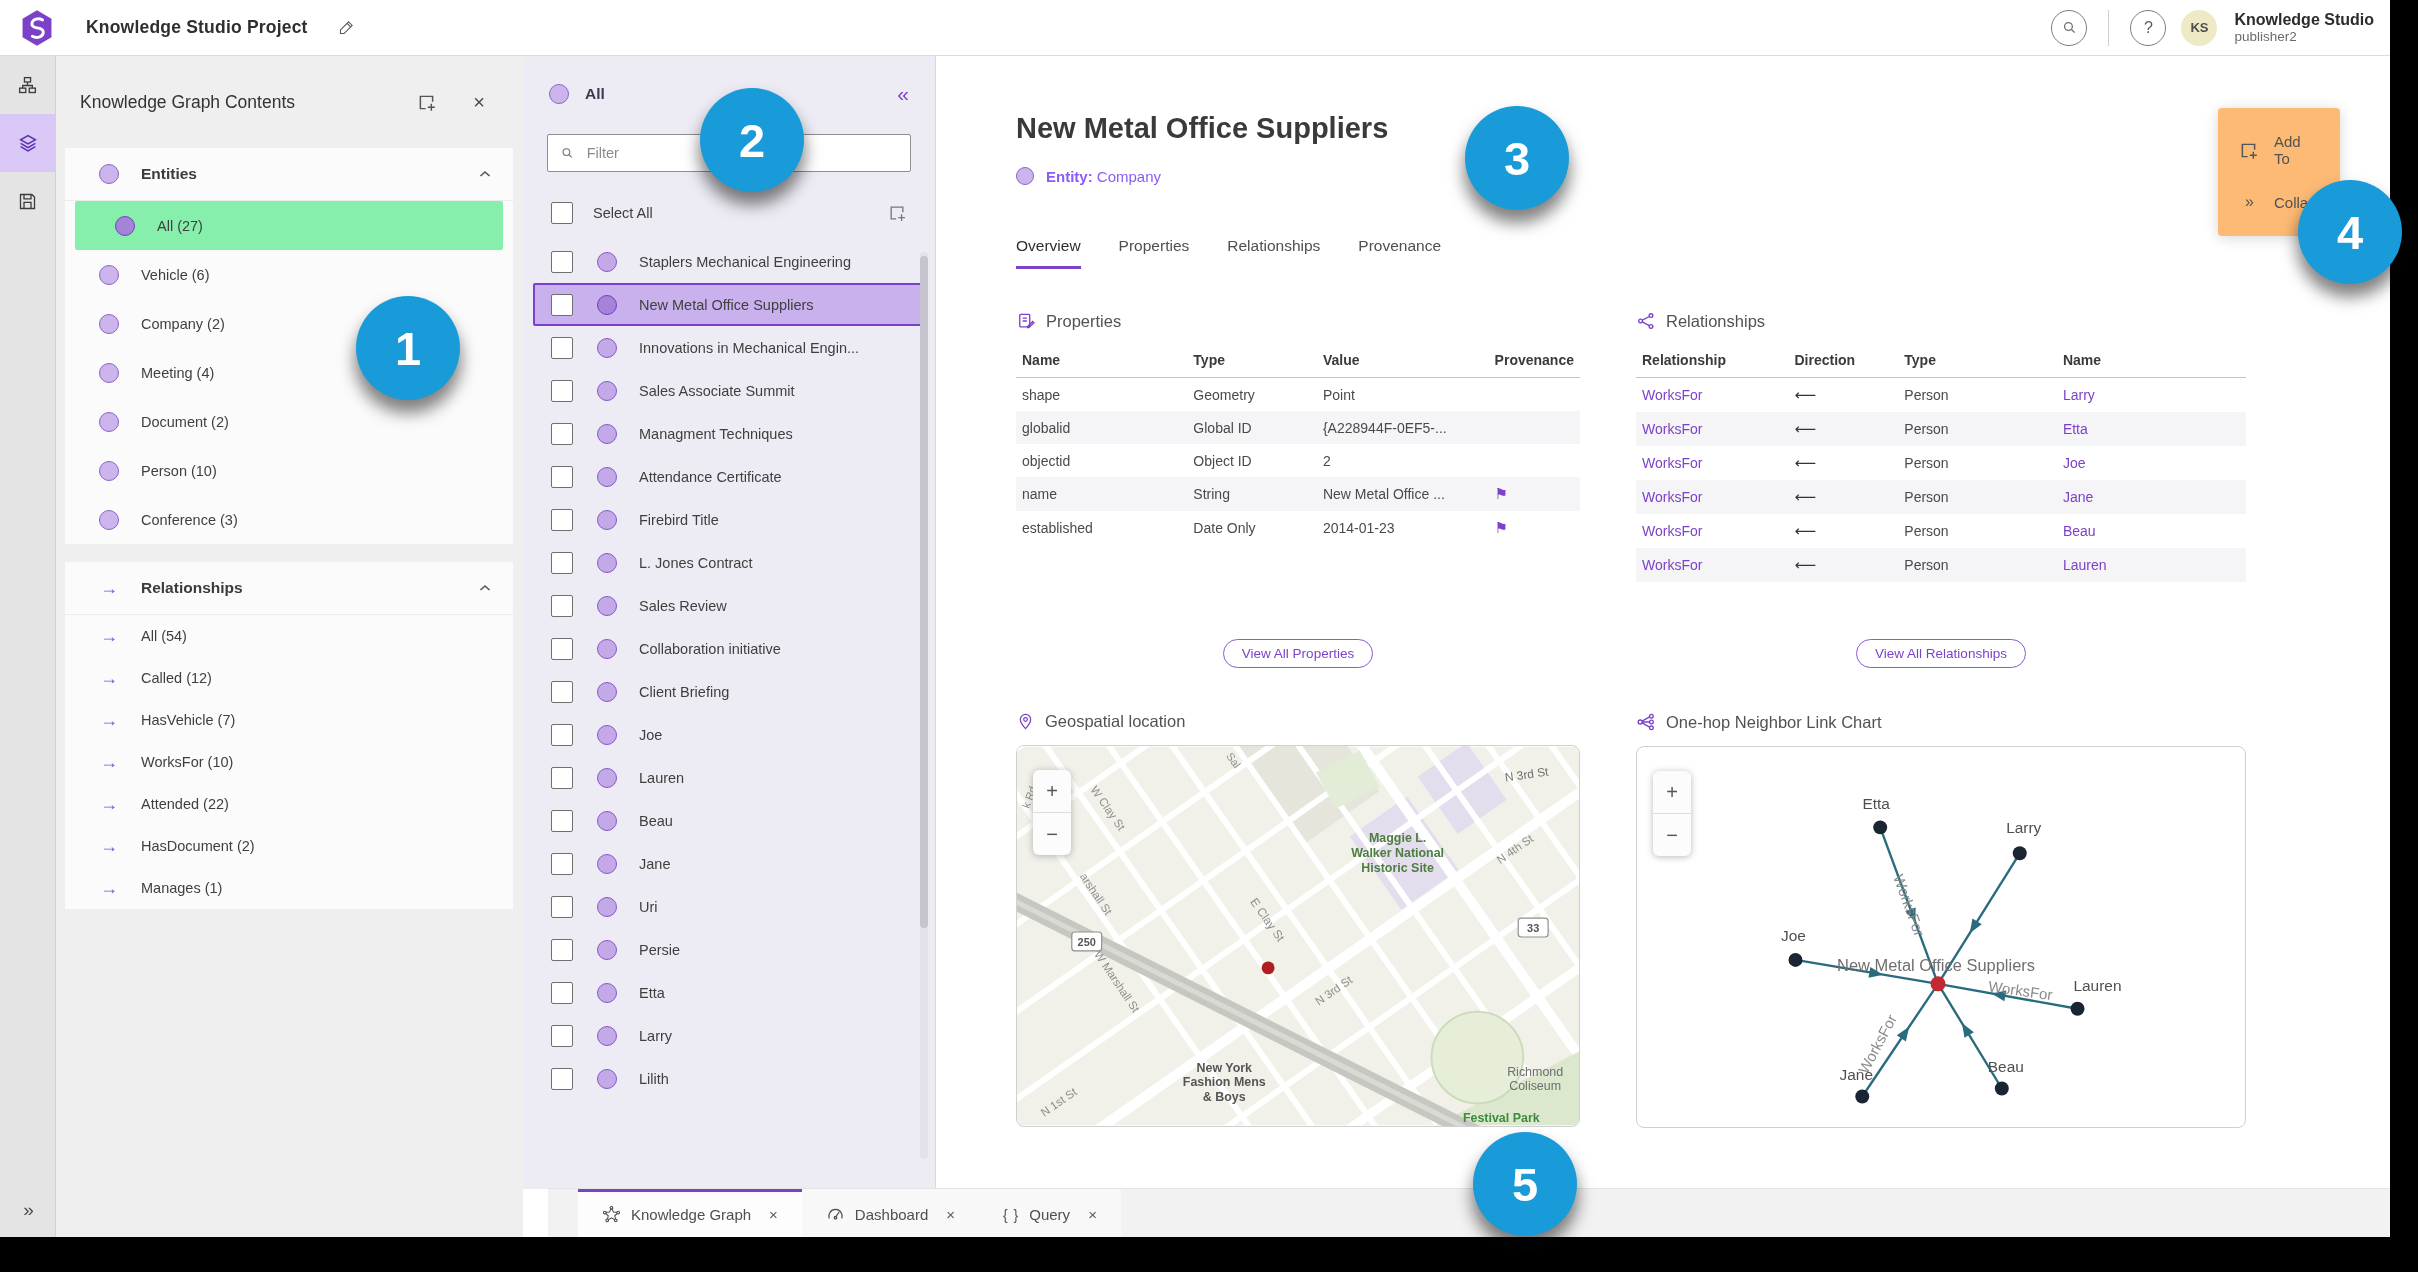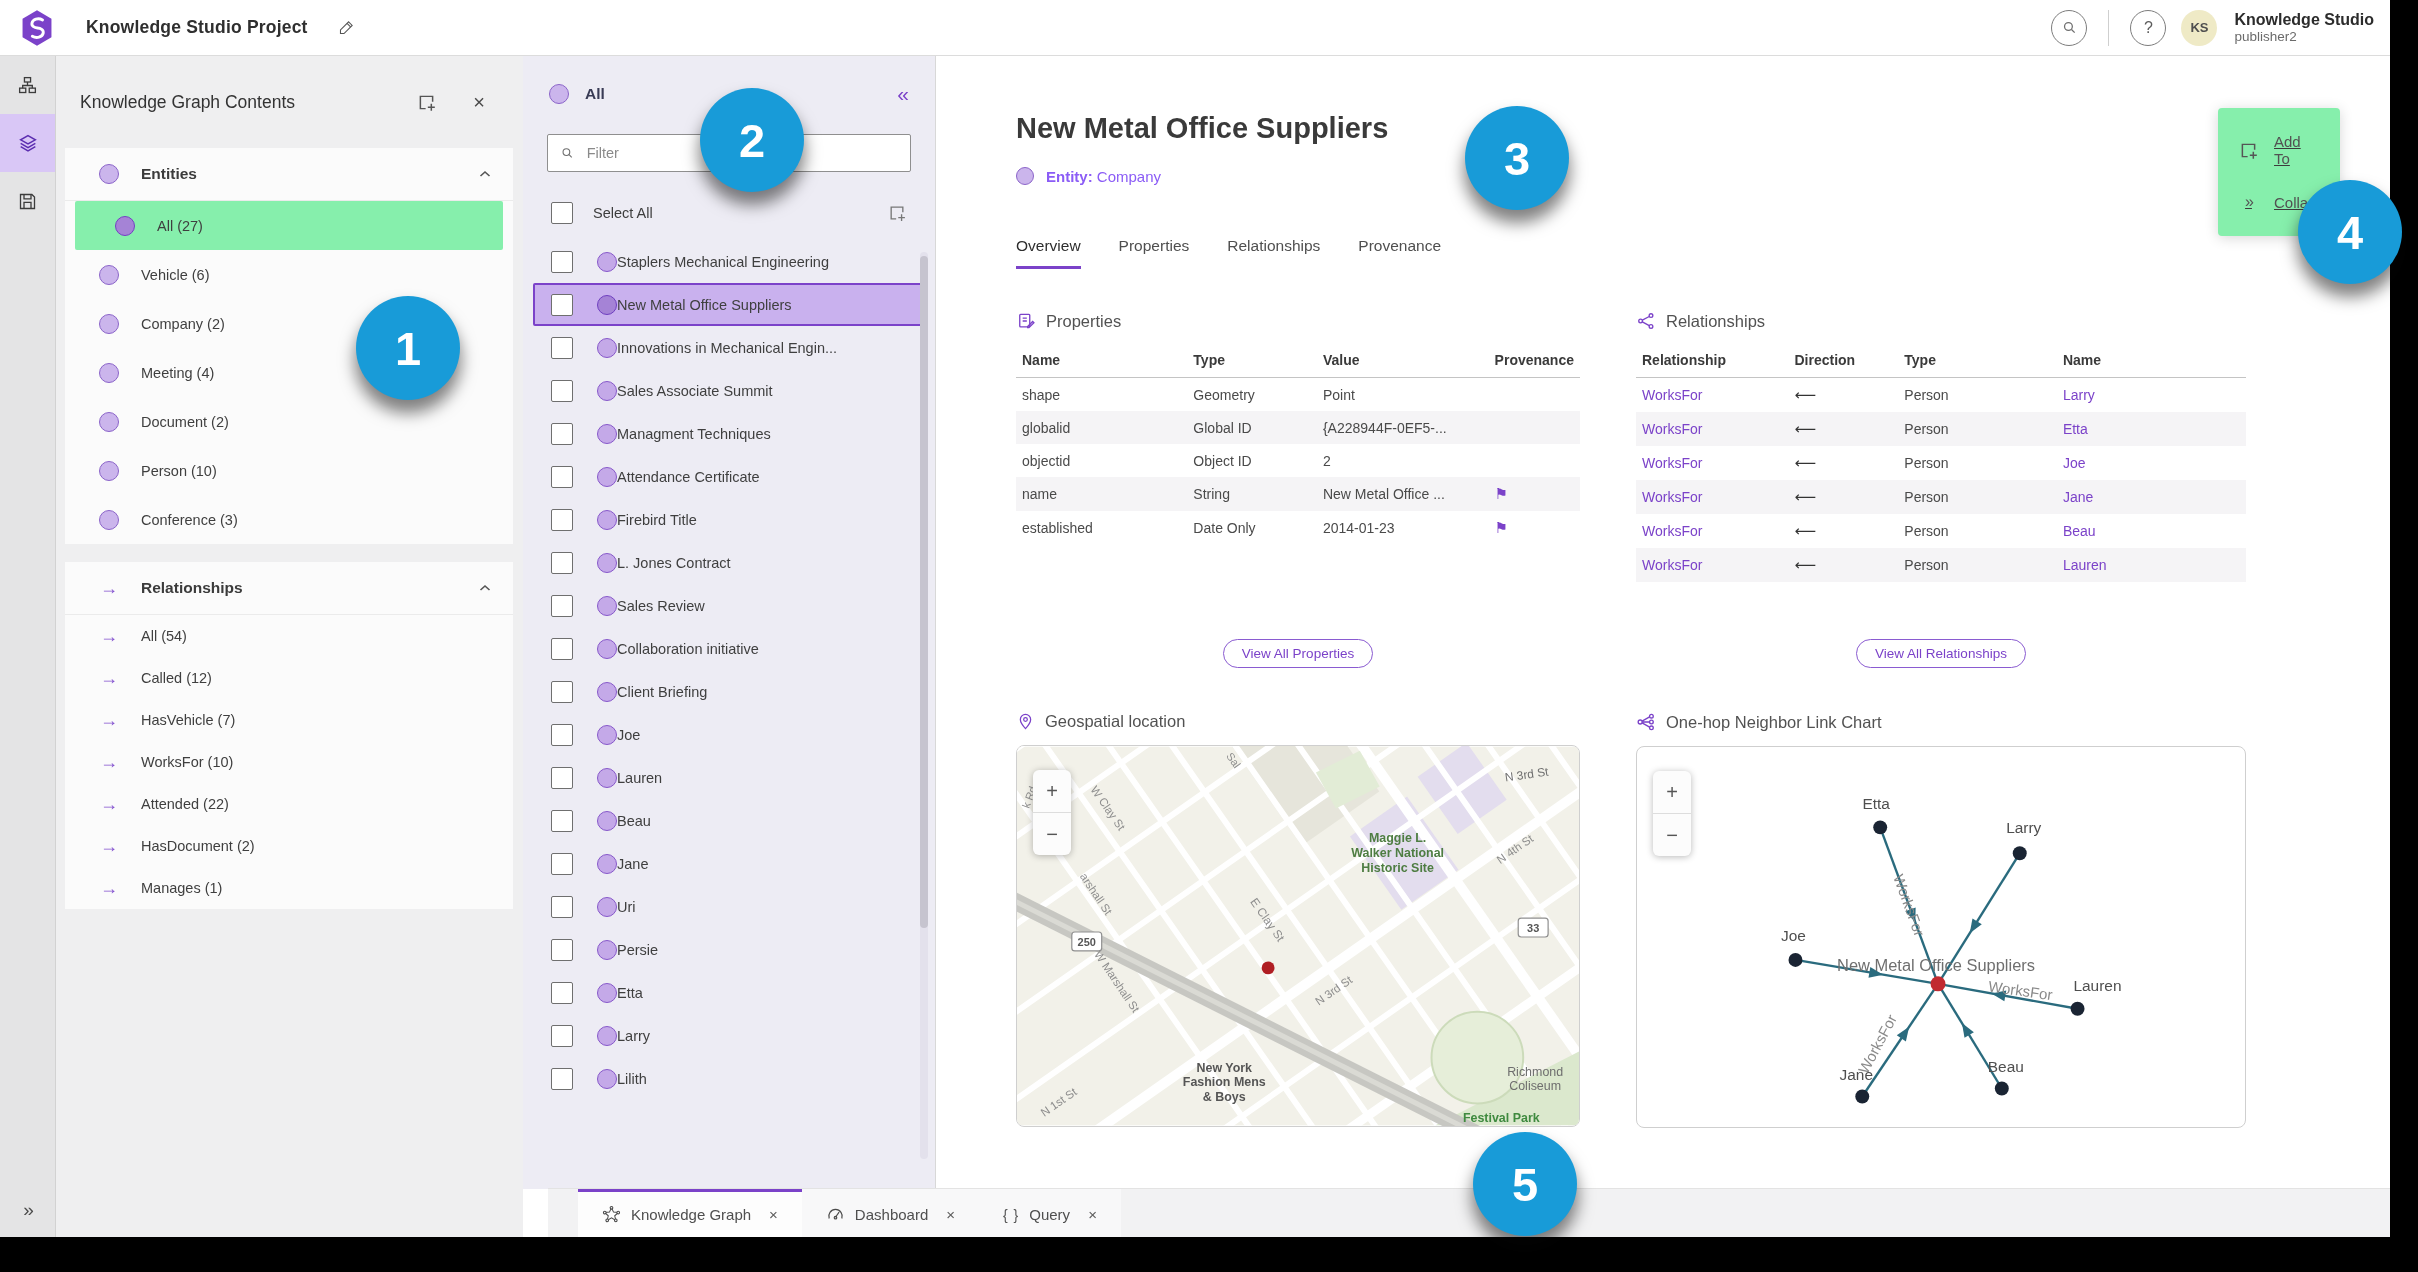--- a/index.html
+++ b/index.html
@@ -60,21 +60,21 @@
                    font-family:inherit;width:100%;}
   .filterbox input::placeholder{color:#8a8a8a;}
   .selall{margin:30px 28px 0;display:flex;align-items:center;}
   .cbx{width:20px;height:20px;background:#fff;border:1.5px solid #6f6f6f;border-radius:2px;flex:none;}
   .selall .lbl{margin-left:20px;font-size:14.5px;color:#3d3d3d;flex:1;}
   .m-list{margin-top:16px;}
   .mrow{display:flex;align-items:center;height:43px;padding:0 10px 0 28px;font-size:14.5px;
         color:#3f3f3f;cursor:pointer;}
   .mrow .mcirc{width:18px;height:18px;border-radius:50%;background:#c4a9e8;border:1.5px solid #8758ca;
                margin-left:24px;flex:none;}
-  .mrow .lbl{white-space:nowrap;}
+  .mrow .lbl{margin-left:22px;white-space:nowrap;}
   .mrow.sel{margin:0 12px 0 10px;padding-left:16px;border:2px solid #7b42c9;background:#c9b1ee;border-radius:2px;height:39px;}
   .mrow.sel .mcirc{background:#a583d6;border-color:#6f3fc0;}
   .strack{position:absolute;right:7px;top:196px;bottom:30px;width:8px;background:#e3e1ec;border-radius:4px;}
   .sthumb{position:absolute;right:7px;top:200px;width:8px;height:672px;background:#c6c4cf;border-radius:4px;cursor:pointer;}
 
   
   .main{position:absolute;left:935px;top:56px;right:28px;bottom:83px;background:#fff;padding-left:81px;z-index:2;}
   .d-title{margin-top:56px;font-size:29px;font-weight:700;color:#3a3a3a;}
   .d-entity{margin-top:22px;display:flex;align-items:center;gap:12px;font-size:15px;color:#8b5cf6;}
   .d-entity .ecirc{width:16px;height:16px;}
@@ -110,22 +110,22 @@
   
   .tabstrip{position:absolute;left:548px;right:28px;bottom:35px;height:48px;background:#f2f2f3;
             border-top:1px solid #e3e3e3;display:flex;z-index:4;padding-left:30px;}
   .btab{display:flex;align-items:center;gap:10px;padding:0 24px;font-size:15px;color:#4f4f4f;
         background:#f8f8f9;border-top:3px solid transparent;cursor:pointer;}
   .btab.active{background:#fdfdfd;border-top-color:#7b42c9;}
   .btab .x{margin-left:8px;color:#5c5c5c;font-size:15px;}
   .btab .brace{font-size:14px;color:#555;letter-spacing:1px;}
 
   
-  .float-menu{position:absolute;left:2218px;top:108px;width:122px;background:#86efac;border-radius:4px;
-              box-shadow:0 2px 14px rgba(0,0,0,.16);padding:12px 0;z-index:30;text-decoration:underline;}
+  .float-menu{position:absolute;left:2218px;top:108px;width:122px;background:#fdba74;border-radius:4px;
+              box-shadow:0 2px 14px rgba(0,0,0,.16);padding:12px 0;z-index:30;}
   .fm-row{display:flex;align-items:center;gap:15px;padding:13px 20px;font-size:15px;color:#525252;cursor:pointer;}
   .fm-glyph{font-size:16px;color:#555;letter-spacing:-2px;width:21px;text-align:center;}
 
   
   .bbar-r{position:absolute;right:0;top:0;width:28px;height:100%;background:#000;z-index:40;}
   .bbar-b{position:absolute;left:0;bottom:0;width:100%;height:35px;background:#000;z-index:40;}
 
   
   .ann{position:absolute;width:104px;height:104px;border-radius:50%;color:#fff;display:flex;
        align-items:center;justify-content:center;font-size:47px;font-weight:700;z-index:60;

